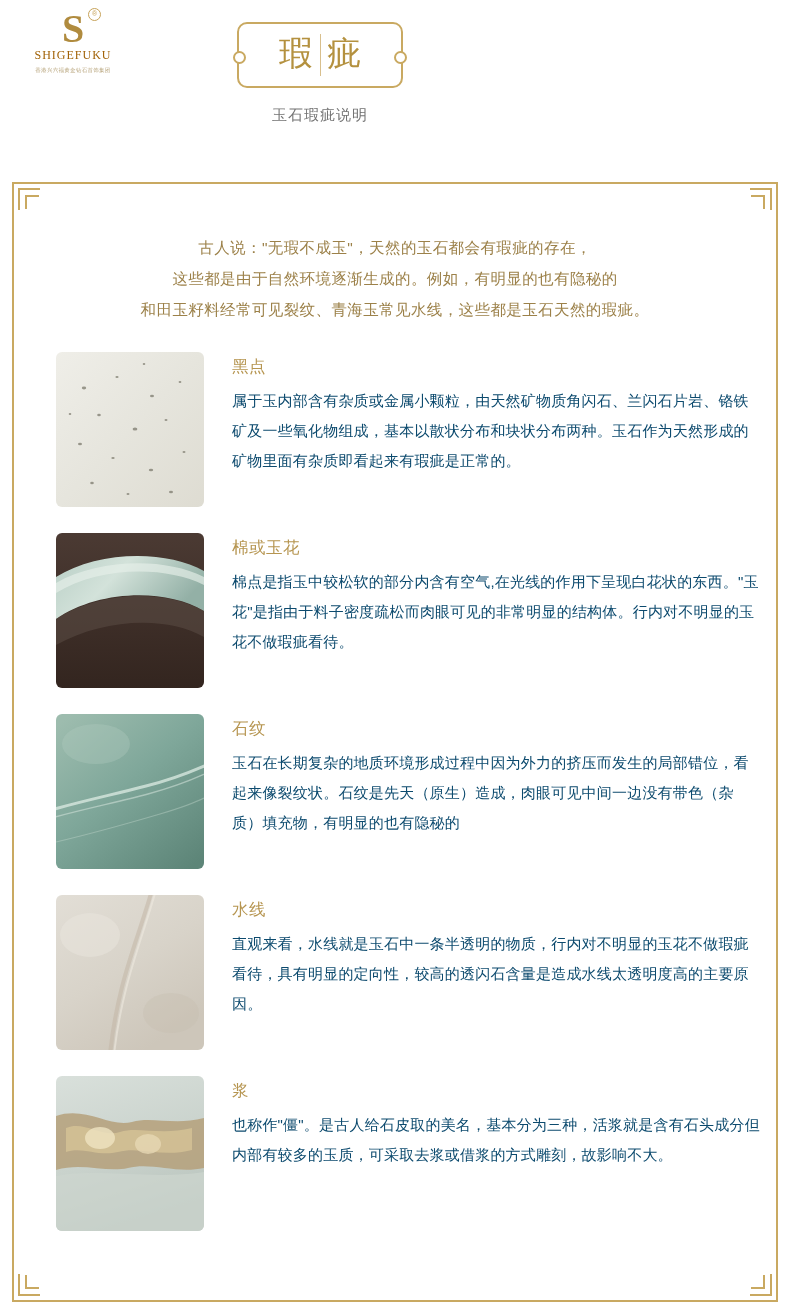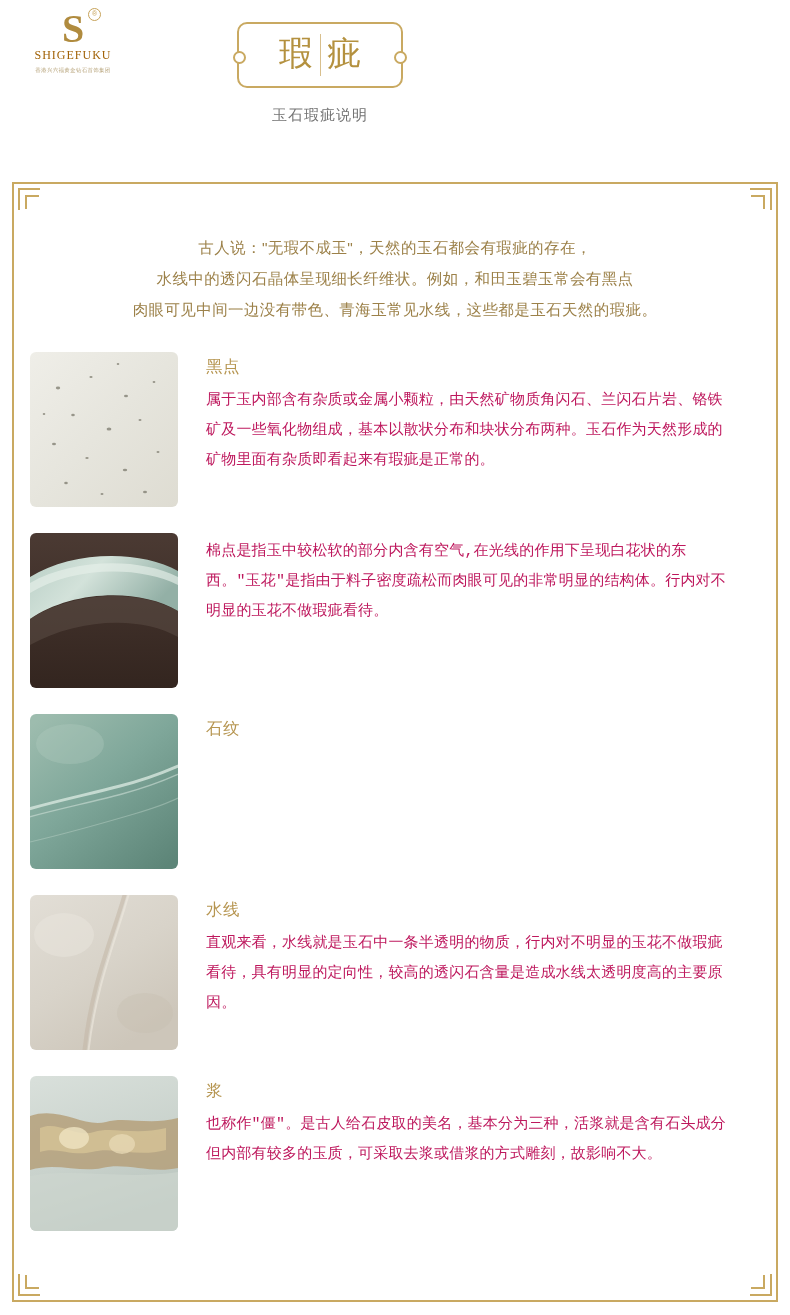--- a/index.html
+++ b/index.html
@@ -180,23 +180,22 @@
     font-size: 15.5px;
     line-height: 31px;
     color: #9c8149;
     letter-spacing: 0.4px;
   }
 
   
   .items {
     position: absolute;
     top: 168px;
-    left: 16px;
+    left: 42px;
     width: 706px;
-    font-family: Liberation Mono, monospace;
   }
   .item {
     display: flex;
     margin-bottom: 26px;
   }
   .thumb {
     width: 148px;
     height: 155px;
     border-radius: 6px;
     flex: 0 0 148px;
@@ -212,21 +211,21 @@
   }
   .item-title {
     font-size: 16.5px;
     color: #b69550;
     margin-bottom: 8px;
     letter-spacing: 0.5px;
   }
   .item-text {
     font-size: 15px;
     line-height: 30px;
-    color: #be185d;
+    color: #0c4a6e;
     letter-spacing: 0.2px;
   }
 </style>
 </head>
 <body>
 
 <div class="logo-block">
   <div class="logo-mark">
     <div class="logo-s">S</div>
     <div class="logo-reg">®</div>
@@ -264,22 +263,22 @@
     </div>
   <div class="corner c-br">
       <i class="h"></i>
       <i class="v"></i>
       <i class="h2"></i>
       <i class="v2"></i>
     </div>
 
   <div class="intro">
     <div>古人说："无瑕不成玉"，天然的玉石都会有瑕疵的存在，</div>
-    <div>水线中的透闪石晶体呈现细长纤维状。例如，和田玉碧玉常会有黑点</div>
-    <div>肉眼可见中间一边没有带色、青海玉常见水线，这些都是玉石天然的瑕疵。</div>
+    <div>这些都是由于自然环境逐渐生成的。例如，有明显的也有隐秘的</div>
+    <div>和田玉籽料经常可见裂纹、青海玉常见水线，这些都是玉石天然的瑕疵。</div>
   </div>
 
   <div class="items">
 
     <div class="item">
       <div class="thumb">
         <svg viewBox="0 0 148 155" preserveAspectRatio="none">
           <defs>
             <linearGradient id="g1" x1="0" y1="0" x2="1" y2="1">
               <stop offset="0%" stop-color="#efeee8"></stop>
@@ -328,20 +327,21 @@
               <stop offset="100%" stop-color="#93b0a6"></stop>
             </linearGradient>
           </defs>
           <rect width="148" height="155" fill="url(#g2a)"></rect>
           <path d="M0 44 C40 18 110 16 148 38 L148 78 C108 54 40 58 0 86 Z" fill="url(#g2b)"></path>
           <path d="M0 50 C42 26 108 24 148 44 L148 52 C108 32 42 34 0 60 Z" fill="#e7f0ea" opacity="0.65"></path>
           <path d="M0 86 C44 58 108 56 148 78 L148 104 C110 82 46 86 0 112 Z" fill="#5d5047" opacity="0.5"></path>
         </svg>
       </div>
       <div class="item-body">
+        <div class="item-title">棉或玉花</div>
         <div class="item-text">棉点是指玉中较松软的部分内含有空气,在光线的作用下呈现白花状的东西。"玉花"是指由于料子密度疏松而肉眼可见的非常明显的结构体。行内对不明显的玉花不做瑕疵看待。</div>
       </div>
     </div>
 
     <div class="item">
       <div class="thumb">
         <svg viewBox="0 0 148 155" preserveAspectRatio="none">
           <defs>
             <linearGradient id="g3" x1="0.1" y1="0" x2="0.9" y2="1">
               <stop offset="0%" stop-color="#9dbcae"></stop>
@@ -351,20 +351,21 @@
           </defs>
           <rect width="148" height="155" fill="url(#g3)"></rect>
           <path d="M-5 96 C30 86 60 80 90 72 C115 66 135 58 153 50" stroke="#d7e7de" stroke-width="3" fill="none" opacity="0.8"></path>
           <path d="M-5 104 C32 94 62 88 92 80 C118 73 136 66 153 58" stroke="#cfe0d7" stroke-width="1.4" fill="none" opacity="0.6"></path>
           <path d="M0 128 C34 120 70 110 104 100 C124 94 140 88 148 84" stroke="#bcd2c8" stroke-width="1.2" fill="none" opacity="0.45"></path>
           <ellipse cx="40" cy="30" rx="34" ry="20" fill="#b2cbbf" opacity="0.35"></ellipse>
         </svg>
       </div>
       <div class="item-body">
         <div class="item-title">石纹</div>
+        <div class="item-text">玉石在长期复杂的地质环境形成过程中因为外力的挤压而发生的局部错位，看起来像裂纹状。石纹是先天（原生）造成，肉眼可见中间一边没有带色（杂质）填充物，有明显的也有隐秘的</div>
       </div>
     </div>
 
     <div class="item">
       <div class="thumb">
         <svg viewBox="0 0 148 155" preserveAspectRatio="none">
           <defs>
             <linearGradient id="g4" x1="0" y1="0" x2="0.6" y2="1">
               <stop offset="0%" stop-color="#e2ded6"></stop>
               <stop offset="55%" stop-color="#d8d3c9"></stop>

